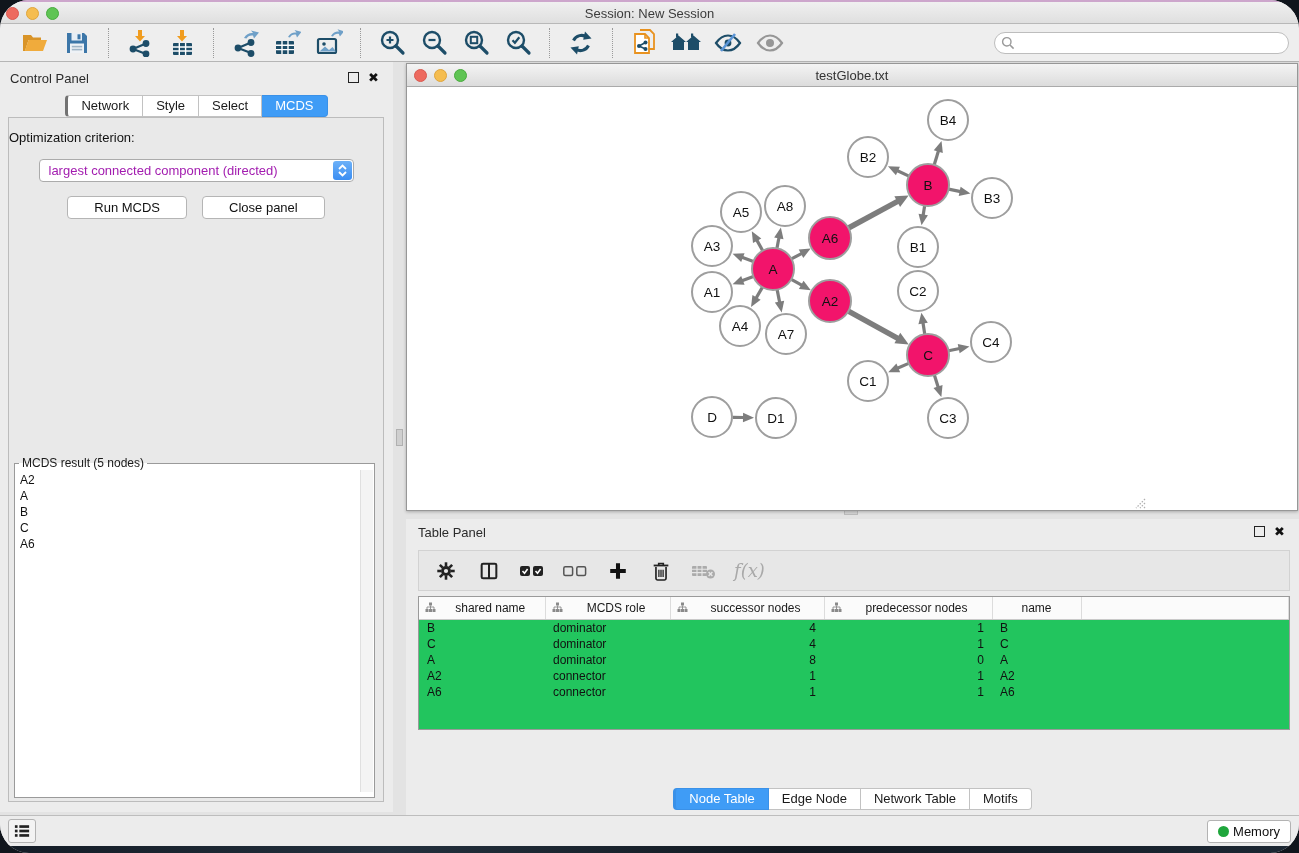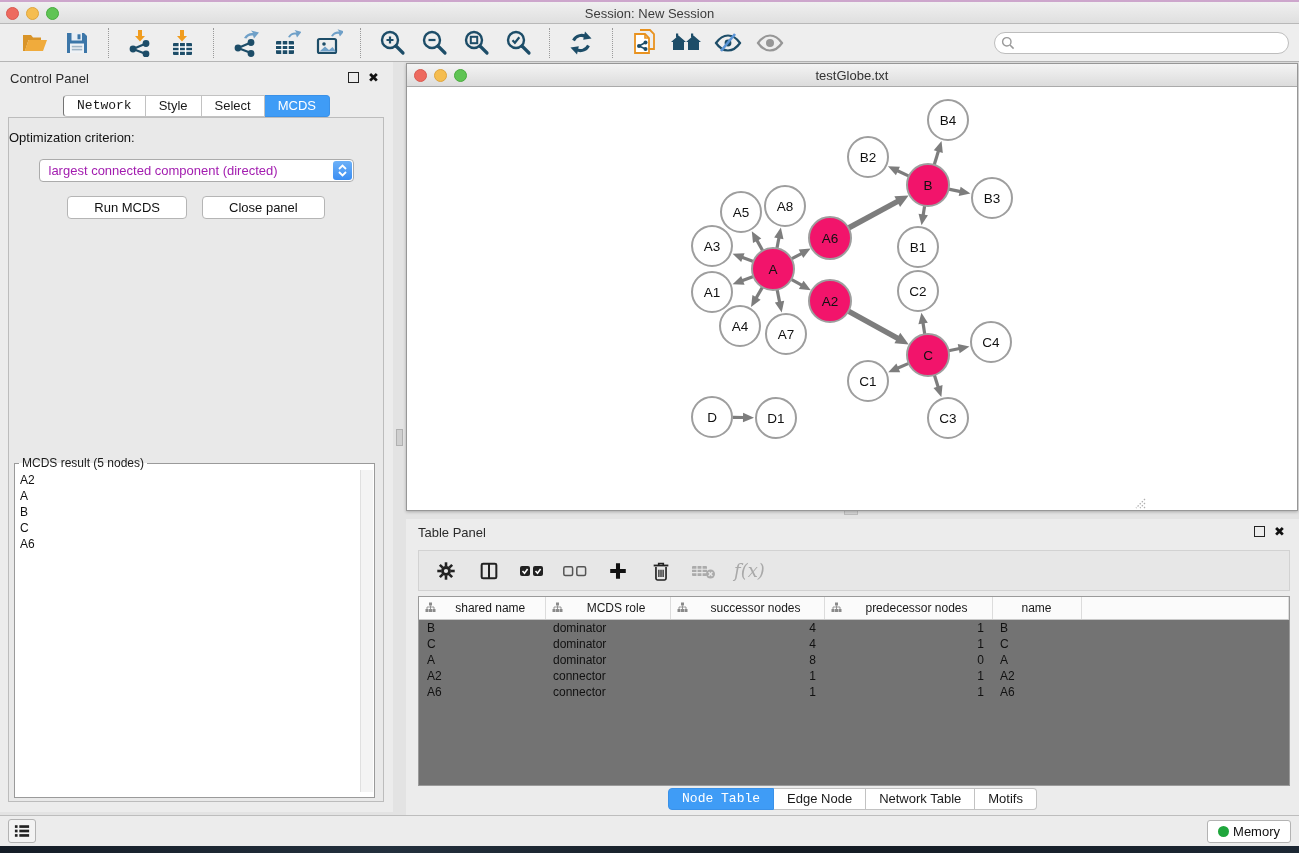--- a/index.html
+++ b/index.html
@@ -1,17 +1,17 @@
 <!DOCTYPE html>
 <html><head>
 <meta charset="utf-8">
 <style>
   html,body{margin:0;padding:0;background:#10151c;}
   *{box-sizing:border-box;}
-  .app{position:relative;width:1299px;height:853px;background:#e3e3e3;font-family:"Liberation Sans",sans-serif;overflow:hidden;color:#222;}
+  .app{position:relative;width:1299px;height:853px;background:#e3e3e3;font-family:"Liberation Sans",sans-serif;overflow:hidden;color:#222;border-radius:29px;}
 
   
   .titlebar{position:absolute;left:0;top:0;width:100%;height:24px;background:linear-gradient(#f0f0f0,#dfdfdf);border-top:2px solid #cda6cc;border-bottom:1px solid #b8b8b8;}
   .tl-dots{position:absolute;left:6px;top:5px;display:flex;gap:7px;}
   .dot{width:13px;height:13px;border-radius:50%;}
   .dot.red{background:#ed6a5f;border:1px solid #d95950;}
   .dot.yellow{background:#f5bd50;border:1px solid #dfa53c;}
   .dot.green{background:#5fc454;border:1px solid #48ab3e;}
   .titlebar .title{position:absolute;left:0;right:0;top:4px;text-align:center;font-size:13px;color:#3c3c3c;}
 
@@ -28,21 +28,21 @@
   .win-ctl{display:flex;gap:9px;align-items:center;}
   .float-box{width:11px;height:11px;border:1.5px solid #222;background:transparent;}
   .close-x{font-family:"DejaVu Sans",sans-serif;font-size:13px;font-weight:bold;color:#111;line-height:11px;}
 
   
   .control-panel{position:absolute;left:0;top:62px;width:393px;height:750px;background:#ececec;}
   .cp-head{position:absolute;left:10px;top:9px;}
   .cp-ctl{position:absolute;right:14px;top:10px;}
   .segctl{display:flex;}
   .seg{background:#fff;border:1px solid #c2c2c2;border-left:none;padding:0 13px;font-size:13px;height:22px;line-height:20px;color:#1a1a1a;}
-  .seg:first-child{border-left:1px solid #737373;border-radius:4px 0 0 4px;font-family:Liberation Mono, monospace;}
+  .seg:first-child{border-left:3px solid #737373;border-radius:4px 0 0 4px;}
   .seg:last-child{border-radius:0 4px 4px 0;}
   .seg.active{background:#3f9cf6;border-color:#3a91e8;color:#fff;}
   .cp-tabs{position:absolute;left:0;right:0;top:33px;display:flex;justify-content:center;}
   .cp-body{position:absolute;left:8px;right:9px;top:55px;bottom:10px;background:#e9e9e9;border:1px solid #bcbcbc;}
   .opt-label{margin-top:12px;font-size:13px;color:#111;}
   .dropdown{position:relative;margin:14px auto 0;width:315px;height:23px;background:#fff;border:1px solid #ababab;border-radius:4px;font-size:13px;line-height:21px;padding-left:9px;color:#a21caf;}
   .dd-step{position:absolute;right:1px;top:1px;width:19px;height:19px;border-radius:3px;background:linear-gradient(#6db1f8,#3b8ef2);display:flex;align-items:center;justify-content:center;}
   .btn-row{display:flex;justify-content:center;gap:15px;margin-top:14px;}
   .mac-btn{background:#fff;border:1px solid #b5b5b5;border-radius:4px;height:23px;padding:0 26px;font-size:13px;color:#111;font-family:"Liberation Sans",sans-serif;}
   fieldset.mcds{position:absolute;left:5px;right:8px;top:338px;bottom:3px;border:1px solid #9a9a9a;margin:0;padding:0;background:#fff;}
@@ -64,21 +64,21 @@
   svg.graph text{font-family:"Liberation Sans",sans-serif;}
   .resize-grip{position:absolute;right:1px;bottom:1px;}
 
   
   .table-panel{position:absolute;left:406px;top:519px;width:893px;height:296px;background:#ececec;}
   .tp-head{position:absolute;left:12px;top:6px;}
   .tp-ctl{position:absolute;right:14px;top:7px;}
   .tp-toolbar{position:absolute;left:12px;right:9px;top:31px;height:41px;background:#e7e7e7;border:1px solid #d2d2d2;display:flex;align-items:center;padding-left:14px;gap:17px;}
   .tp-tb-btn{width:26px;height:26px;display:flex;align-items:center;justify-content:center;background:transparent;border:none;padding:0;}
   .fx{font-family:"DejaVu Serif",serif;font-style:italic;font-size:18px;color:#a9a9a9;}
-  .tbl-wrap{position:absolute;left:12px;right:9px;top:77px;height:190px;background:#737373;border:1px solid #9a9a9a;overflow:hidden;}
+  .tbl-wrap{position:absolute;left:12px;right:9px;top:77px;height:134px;background:#22c55e;border:1px solid #9a9a9a;overflow:hidden;}
   table.data{border-collapse:collapse;width:100%;table-layout:fixed;}
   table.data th{font-weight:normal;height:22px;background:#fbfbfb;border-right:1px solid #dcdcdc;border-bottom:1px solid #c9c9c9;padding:0;}
   table.data th .hwrap{display:flex;align-items:center;height:100%;}
   .hicon{margin-left:6px;display:flex;}
   .hlabel{flex:1;text-align:center;font-size:12px;color:#1a1a1a;}
   table.data td{height:16px;padding:0 8px;font-size:12px;color:#111;border:none;line-height:16px;}
   .tp-tabs{position:absolute;left:0;right:0;top:269px;display:flex;justify-content:center;align-items:center;}
 
   
   .statusbar{position:absolute;left:0;top:815px;width:100%;height:31px;background:#ececec;border-top:1px solid #bdbdbd;}

